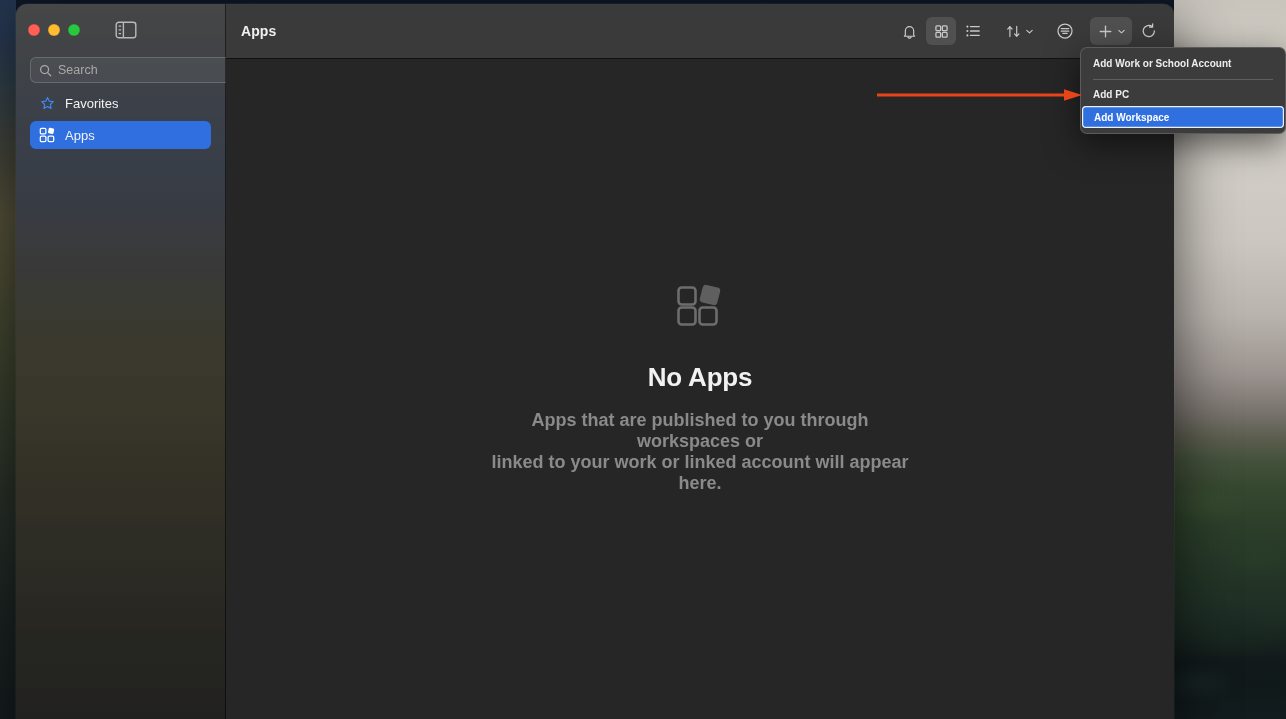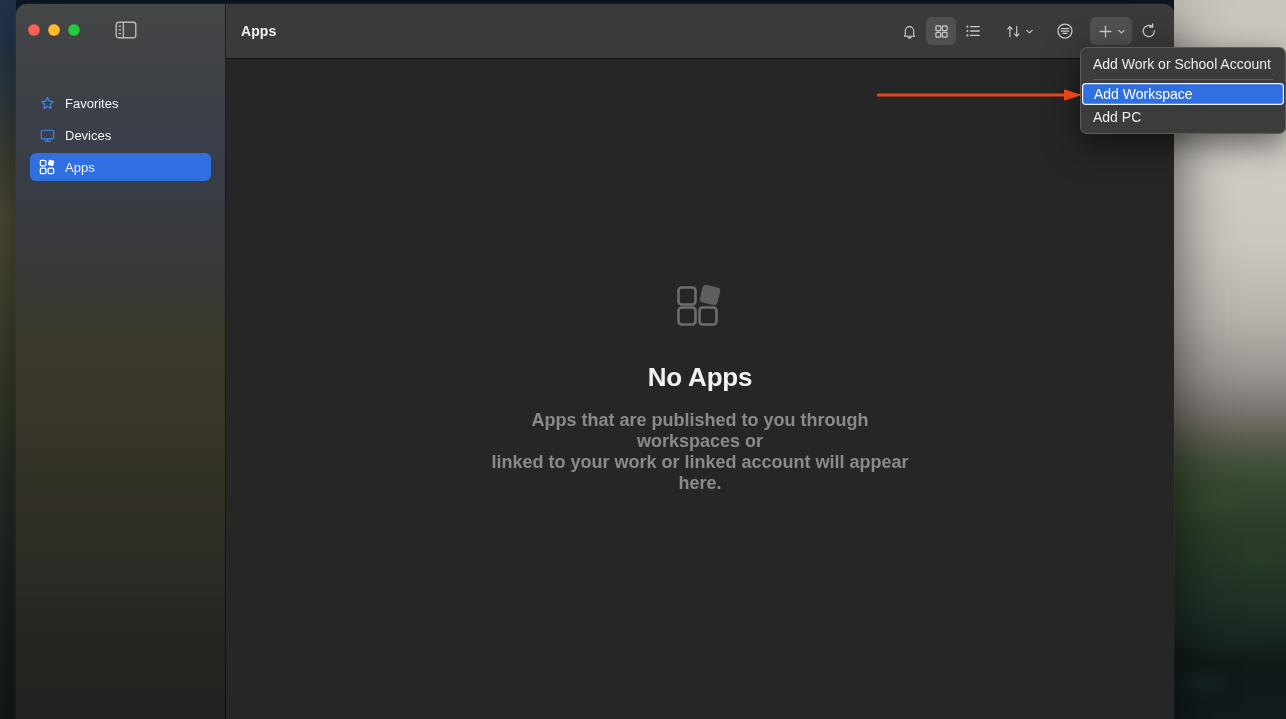--- a/index.html
+++ b/index.html
@@ -282,22 +282,22 @@
     box-shadow: 0 10px 34px rgba(0,0,0,.55);
     padding: 4px 0 5px;
     z-index: 40;
   }
   .menu-item {
     height: 23px;
     display: flex;
     align-items: center;
     padding: 0 12px;
     color: #ededed;
-    font-size: 14px;
-    font-weight: normal;
+    font-size: 10px;
+    font-weight: bold;
     cursor: default;
     white-space: nowrap;
   }
   .menu-item.highlighted {
     background: #2f6fe0;
     color: #ffffff;
     box-shadow: inset 0 0 0 1.2px rgba(255,255,255,.9);
     border-radius: 4px;
     margin: 0 1px;
     height: 22px;
@@ -340,42 +340,41 @@
     <div id="sidebar-toggle">
       <svg width="22" height="20" viewBox="0 0 22 20" fill="none">
         <rect x="1.2" y="2.2" width="19.6" height="15.6" rx="2.6" stroke="#b9b9b9" stroke-width="1.4"></rect>
         <line x1="8.4" y1="2.2" x2="8.4" y2="17.8" stroke="#b9b9b9" stroke-width="1.4"></line>
         <line x1="3.6" y1="6.1" x2="6.1" y2="6.1" stroke="#b9b9b9" stroke-width="1.2"></line>
         <line x1="3.6" y1="9.9" x2="6.1" y2="9.9" stroke="#b9b9b9" stroke-width="1.2"></line>
         <line x1="3.6" y1="13.7" x2="6.1" y2="13.7" stroke="#b9b9b9" stroke-width="1.2"></line>
       </svg>
     </div>
 
+    <div id="search-wrap">
+      <span style="display:flex;flex:0 0 13px;">
+        <svg width="13" height="13" viewBox="0 0 14 14" fill="none">
+          <circle cx="6" cy="6" r="4.3" stroke="#a8a8a8" stroke-width="1.4"></circle>
+          <line x1="9.3" y1="9.3" x2="12.6" y2="12.6" stroke="#a8a8a8" stroke-width="1.4" stroke-linecap="round"></line>
+        </svg>
+      </span>
+      <input id="search-input" type="text" placeholder="Search" value="" style="">
+    </div>
 
     <div id="nav">
 
       <div class="nav-item">
         <span class="nav-ico">
           <svg width="15" height="15" viewBox="0 0 16 16" fill="none">
             <path d="M8 1.6l1.85 3.9 4.25.55-3.1 2.95.8 4.2L8 11.2l-3.8 2l.8-4.2-3.1-2.95 4.25-.55z" stroke="currentColor" stroke-width="1.3" stroke-linejoin="round"></path>
           </svg>
         </span>
         <span class="nav-label">Favorites</span>
       </div>
 
-      <div class="nav-item">
-        <span class="nav-ico">
-          <svg width="15" height="15" viewBox="0 0 16 16" fill="none">
-            <rect x="1.4" y="2.4" width="13.2" height="9.2" rx="1.5" stroke="currentColor" stroke-width="1.3"></rect>
-            <line x1="8" y1="11.6" x2="8" y2="13.6" stroke="currentColor" stroke-width="1.3"></line>
-            <line x1="4.8" y1="13.9" x2="11.2" y2="13.9" stroke="currentColor" stroke-width="1.3" stroke-linecap="round"></line>
-          </svg>
-        </span>
-        <span class="nav-label">Devices</span>
-      </div>
 
       <div class="nav-item selected">
         <span class="nav-ico">
           <svg width="16" height="16" viewBox="0 0 16 16" fill="none">
             <rect x="1.3" y="1.3" width="5.6" height="5.6" rx="1.2" stroke="currentColor" stroke-width="1.25"></rect>
             <rect x="1.3" y="9.1" width="5.6" height="5.6" rx="1.2" stroke="currentColor" stroke-width="1.25"></rect>
             <rect x="9.1" y="9.1" width="5.6" height="5.6" rx="1.2" stroke="currentColor" stroke-width="1.25"></rect>
             <rect x="9.3" y="1.1" width="5.6" height="5.6" rx="1.2" fill="currentColor" transform="rotate(12 12.1 3.9)"></rect>
           </svg>
         </span>
@@ -490,22 +489,22 @@
         <div>linked to your work or linked account will appear here.</div>
       </div>
 
     </div>
   </div>
 </div>
 
 <div id="menu">
   <div class="menu-item">Add Work or School Account</div>
   <div class="menu-sep"></div>
+  <div class="menu-item">Add PC</div>
   <div class="menu-item highlighted">Add Workspace</div>
-  <div class="menu-item">Add PC</div>
 </div>
 
 <div id="arrow">
   <svg width="208" height="14" viewBox="0 0 208 14" fill="none">
     <line x1="1" y1="7" x2="190" y2="7" stroke="#e8441a" stroke-width="3.2" stroke-linecap="butt"></line>
     <path d="M188 1.2L206 7l-18 5.8z" fill="#e8441a"></path>
   </svg>
 </div>
 
 </body></html>

